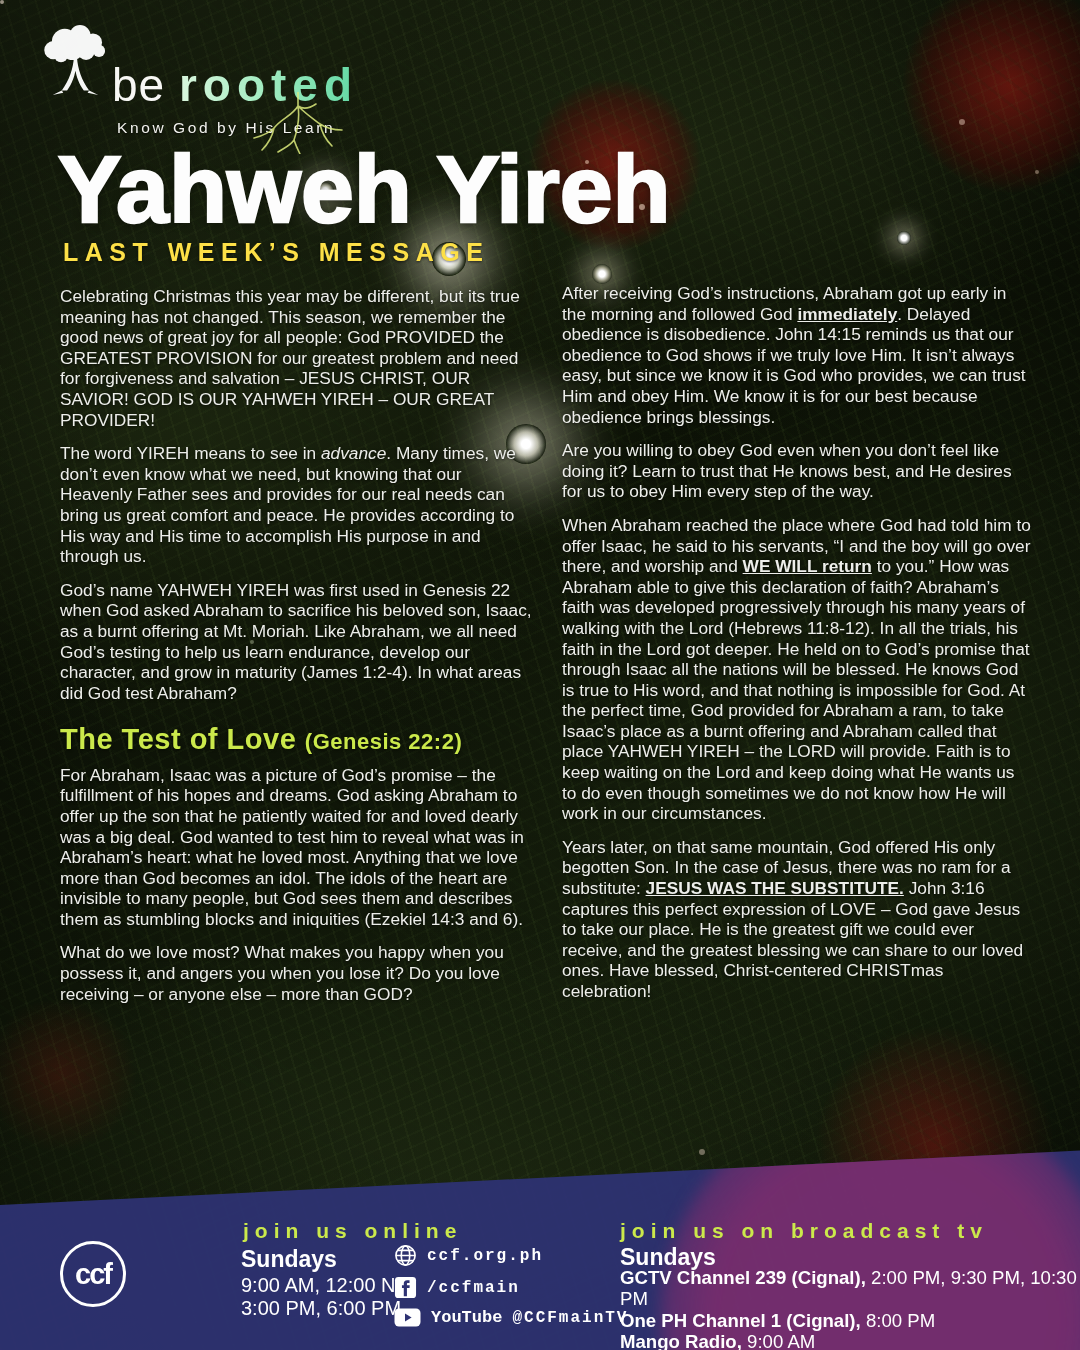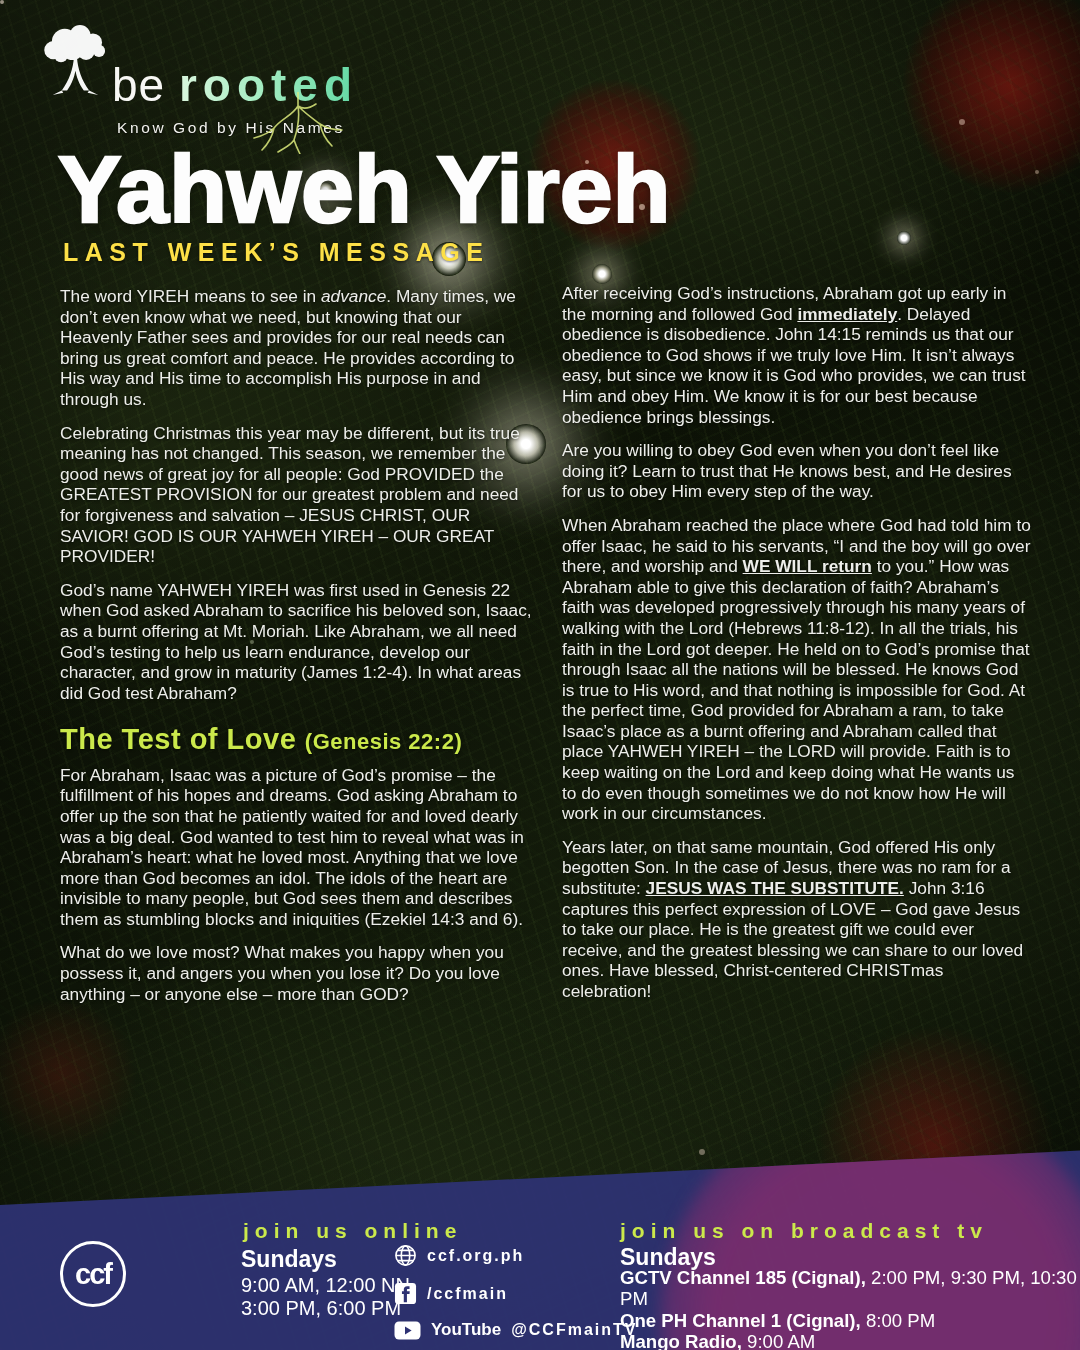--- a/index.html
+++ b/index.html
@@ -89,21 +89,21 @@
   .ccf-logo{position:absolute;left:60px;top:1241px;width:66px;height:66px;border:3.5px solid #fff;
     border-radius:50%;display:flex;align-items:center;justify-content:center;box-sizing:border-box;}
   .ccf-logo span{color:#fff;font-size:29px;font-weight:bold;letter-spacing:-2px;line-height:1;}
   .f-head{position:absolute;font-size:21px;font-weight:bold;color:#cbe94b;letter-spacing:6px;}
   .f-head.online{left:243px;top:1219px;}
   .f-head.broadcast{left:620px;top:1219px;}
   .f-day{position:absolute;font-size:23px;font-weight:bold;color:#fff;}
   .f-day.online{left:241px;top:1246px;}
   .f-day.broadcast{left:620px;top:1244px;}
   .f-times{position:absolute;left:241px;top:1274px;font-size:20px;color:#fff;line-height:22.5px;}
-  .f-links{position:absolute;left:394px;top:1244px;display:flex;flex-direction:column;gap:15px;}
+  .f-links{position:absolute;left:394px;top:1244px;display:flex;flex-direction:column;gap:9px;font-family:Liberation Mono, monospace;}
   .f-link{display:flex;align-items:center;gap:10px;color:#fff;font-size:16px;font-weight:bold;
     letter-spacing:2px;}
   .f-link .yt-word{font-size:17px;letter-spacing:0;}
   .bc-lines{position:absolute;left:620px;top:1267px;font-size:18.6px;color:#fff;line-height:21.3px;}
   .bc-lines .ch{font-weight:bold;}
 </style>
 </head>
 <body>
 
 <div class="canvas">
@@ -129,35 +129,35 @@
         <circle cx="35" cy="44" r="9"></circle>
       <path d="M52 46 C51 62 46 76 36 90 L43 90 C50 80 52 73 54 64 C56 73 58 80 65 90 L72 90 C62 76 57 62 56 46 Z"></path>
       <path d="M36 90 L24 96 L38 93 Z M72 90 L84 96 L70 93 Z"></path>
     </g>
   </svg>
   <div class="brand-line">
     <span class="brand-be">be</span>
     <span> </span>
     <span class="brand-rooted">rooted</span>
   </div>
-  <div class="tagline">Know God by His Names</div>
+  <div class="tagline">Know God by His Learn</div>
   <svg class="roots-deco" viewBox="0 0 100 62" fill="none" stroke="#dcea7c" stroke-width="1.6" stroke-linecap="round">
     <path d="M50 0 V14 M50 14 C44 24 34 26 26 36 M26 36 C20 42 14 44 6 46 M26 36 C24 46 20 52 14 58 M50 14 C52 26 50 36 46 48 M46 48 C42 54 36 56 30 60 M46 48 C48 54 50 58 52 62 M50 14 C58 22 64 26 72 32 M72 32 C78 36 86 38 94 38 M72 32 C74 42 78 48 84 54 M50 14 C56 18 62 16 68 12"></path>
   </svg>
 
   <div class="page-title">Yahweh Yireh</div>
   <div class="page-subtitle">LAST WEEK’S MESSAGE</div>
 
   <div class="col col-left" id="col-left">
+      <p class="body-p"><span>Celebrating Christmas this year may be different, but its true meaning has not changed. This season, we remember the good news of great joy for all people: God PROVIDED the GREATEST PROVISION for our greatest problem and need for forgiveness and salvation – JESUS CHRIST, OUR SAVIOR! GOD IS OUR YAHWEH YIREH – OUR GREAT PROVIDER!</span></p>
       <p class="body-p"><span>The word YIREH means to see in </span><span class="i">advance</span><span>. Many times, we don’t even know what we need, but knowing that our Heavenly Father sees and provides for our real needs can bring us great comfort and peace. He provides according to His way and His time to accomplish His purpose in and through us.</span></p>
-      <p class="body-p"><span>Celebrating Christmas this year may be different, but its true meaning has not changed. This season, we remember the good news of great joy for all people: God PROVIDED the GREATEST PROVISION for our greatest problem and need for forgiveness and salvation – JESUS CHRIST, OUR SAVIOR! GOD IS OUR YAHWEH YIREH – OUR GREAT PROVIDER!</span></p>
       <p class="body-p"><span>God’s name YAHWEH YIREH was first used in Genesis 22 when God asked Abraham to sacrifice his beloved son, Isaac, as a burnt offering at Mt. Moriah. Like Abraham, we all need God’s testing to help us learn endurance, develop our character, and grow in maturity (James 1:2-4). In what areas did God test Abraham?</span></p>
       <div class="sec-head"><span class="sec-title">The Test of Love </span><span class="sec-ref">(Genesis 22:2)</span></div>
       <p class="body-p"><span>For Abraham, Isaac was a picture of God’s promise – the fulfillment of his hopes and dreams. God asking Abraham to offer up the son that he patiently waited for and loved dearly was a big deal. God wanted to test him to reveal what was in Abraham’s heart: what he loved most. Anything that we love more than God becomes an idol. The idols of the heart are invisible to many people, but God sees them and describes them as stumbling blocks and iniquities (Ezekiel 14:3 and 6).</span></p>
-      <p class="body-p"><span>What do we love most? What makes you happy when you possess it, and angers you when you lose it? Do you love anything – or anyone else – more than GOD?</span></p>
+      <p class="body-p"><span>What do we love most? What makes you happy when you possess it, and angers you when you lose it? Do you love receiving – or anyone else – more than GOD?</span></p>
     </div>
   <div class="col col-right" id="col-right">
       <p class="body-p"><span>After receiving God’s instructions, Abraham got up early in the morning and followed God </span><span class="b">immediately</span><span>. Delayed obedience is disobedience. John 14:15 reminds us that our obedience to God shows if we truly love Him. It isn’t always easy, but since we know it is God who provides, we can trust Him and obey Him. We know it is for our best because obedience brings blessings.</span></p>
       <p class="body-p"><span>Are you willing to obey God even when you don’t feel like doing it? Learn to trust that He knows best, and He desires for us to obey Him every step of the way.</span></p>
       <p class="body-p"><span>When Abraham reached the place where God had told him to offer Isaac, he said to his servants, “I and the boy will go over there, and worship and </span><span class="b">WE WILL return</span><span> to you.”  How was Abraham able to give this declaration of faith? Abraham’s faith was developed progressively through his many years of walking with the Lord (Hebrews 11:8-12). In all the trials, his faith in the Lord got deeper. He held on to God’s promise that through Isaac all the nations will be blessed. He knows God is true to His word, and that nothing is impossible for God. At the perfect time, God provided for Abraham a ram, to take Isaac’s place as a burnt offering and Abraham called that place YAHWEH YIREH – the LORD will provide. Faith is to keep waiting on the Lord and keep doing what He wants us to do even though sometimes we do not know how He will work in our circumstances.</span></p>
       <p class="body-p"><span>Years later, on that same mountain, God offered His only begotten Son. In the case of Jesus, there was no ram for a substitute: </span><span class="bu">JESUS WAS THE SUBSTITUTE.</span><span> John 3:16 captures this perfect expression of LOVE – God gave Jesus to take our place. He is the greatest gift we could ever receive, and the greatest blessing we can share to our loved ones. Have blessed, Christ-centered CHRISTmas celebration!</span></p>
     </div>
 
   <div class="footer">
     <div class="magenta-circle"></div>
@@ -194,17 +194,17 @@
         <path d="M11 5.4 L17.6 9.5 L11 13.6 Z" fill="#2e3273"></path>
       </svg>
       <span class="yt-word">YouTube</span>
       <span>@CCFmainTV</span>
     </div>
   </div>
 
   <div class="f-head broadcast">join us on broadcast tv</div>
   <div class="f-day broadcast">Sundays</div>
   <div class="bc-lines">
-    <div><span class="ch">GCTV Channel 185 (Cignal),</span><span> 2:00 PM, 9:30 PM, 10:30 PM</span></div>
+    <div><span class="ch">GCTV Channel 239 (Cignal),</span><span> 2:00 PM, 9:30 PM, 10:30 PM</span></div>
     <div><span class="ch">One PH Channel 1 (Cignal),</span><span> 8:00 PM</span></div>
     <div><span class="ch">Mango Radio,</span><span> 9:00 AM</span></div>
   </div>
 </div>
 
 </body></html>

